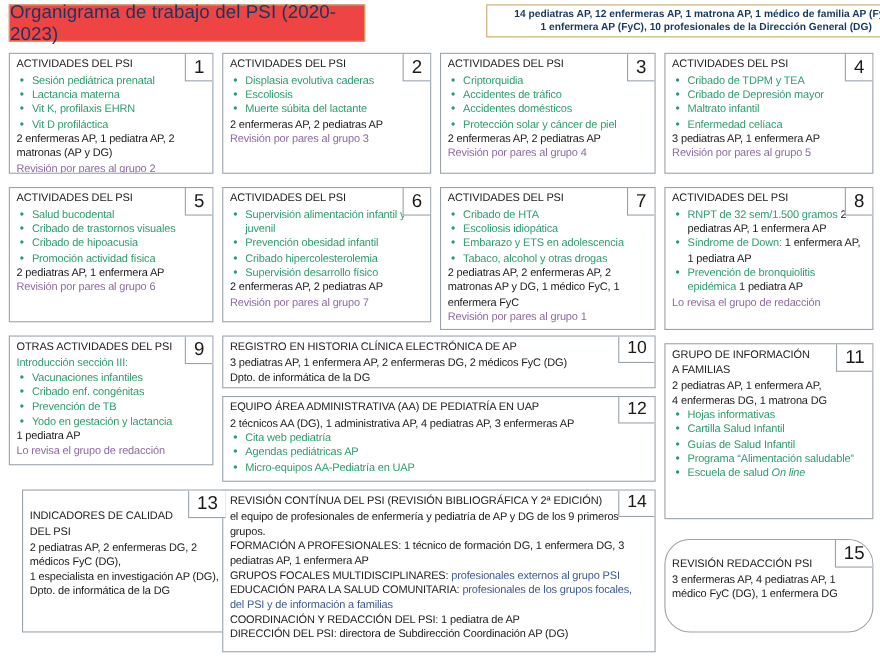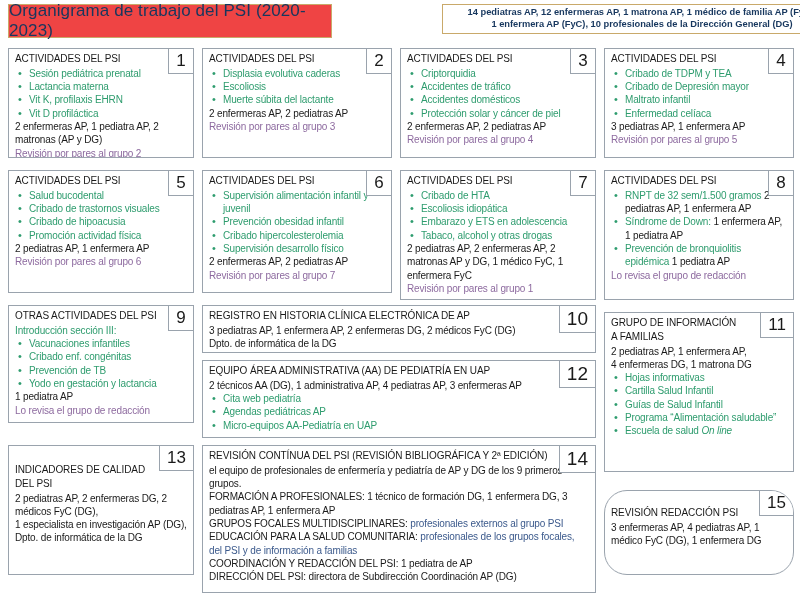--- a/index.html
+++ b/index.html
@@ -139,25 +139,25 @@
 
   #b5  { left: 8px;   top: 170px; width: 186px; height: 123px; }
   #b6  { left: 202px; top: 170px; width: 190px; height: 123px; }
   #b7  { left: 400px; top: 170px; width: 196px; height: 130px; }
   #b8  { left: 604px; top: 170px; width: 190px; height: 130px; }
 
   #b9  { left: 8px;   top: 305px; width: 186px; height: 118px; }
   #b10 { left: 202px; top: 305px; width: 394px; height: 48px; }
   #b11 { left: 604px; top: 312px; width: 190px; height: 160px; }
   #b12 { left: 202px; top: 360px; width: 394px; height: 78px; }
-  #b13 { left: 8px;   top: 445px; width: 186px; height: 130px; }
+  #b13 { left: 20px;   top: 445px; width: 186px; height: 130px; }
   #b14 { left: 202px; top: 445px; width: 394px; height: 148px; }
   #b15 { left: 604px; top: 490px; width: 190px; height: 85px; border-radius: 23px; }
 
-  #b10 .num, #b12 .num, #b14 .num { font-size: 19px; }
+  #b10 .num, #b12 .num, #b14 .num { font-size: 16px; }
 </style>
 </head>
 <body>
 
 <div id="canvas">
 
   <div class="title-box">
     <div class="t">Organigrama de trabajo del PSI (2020-2023)</div>
   </div>
 

